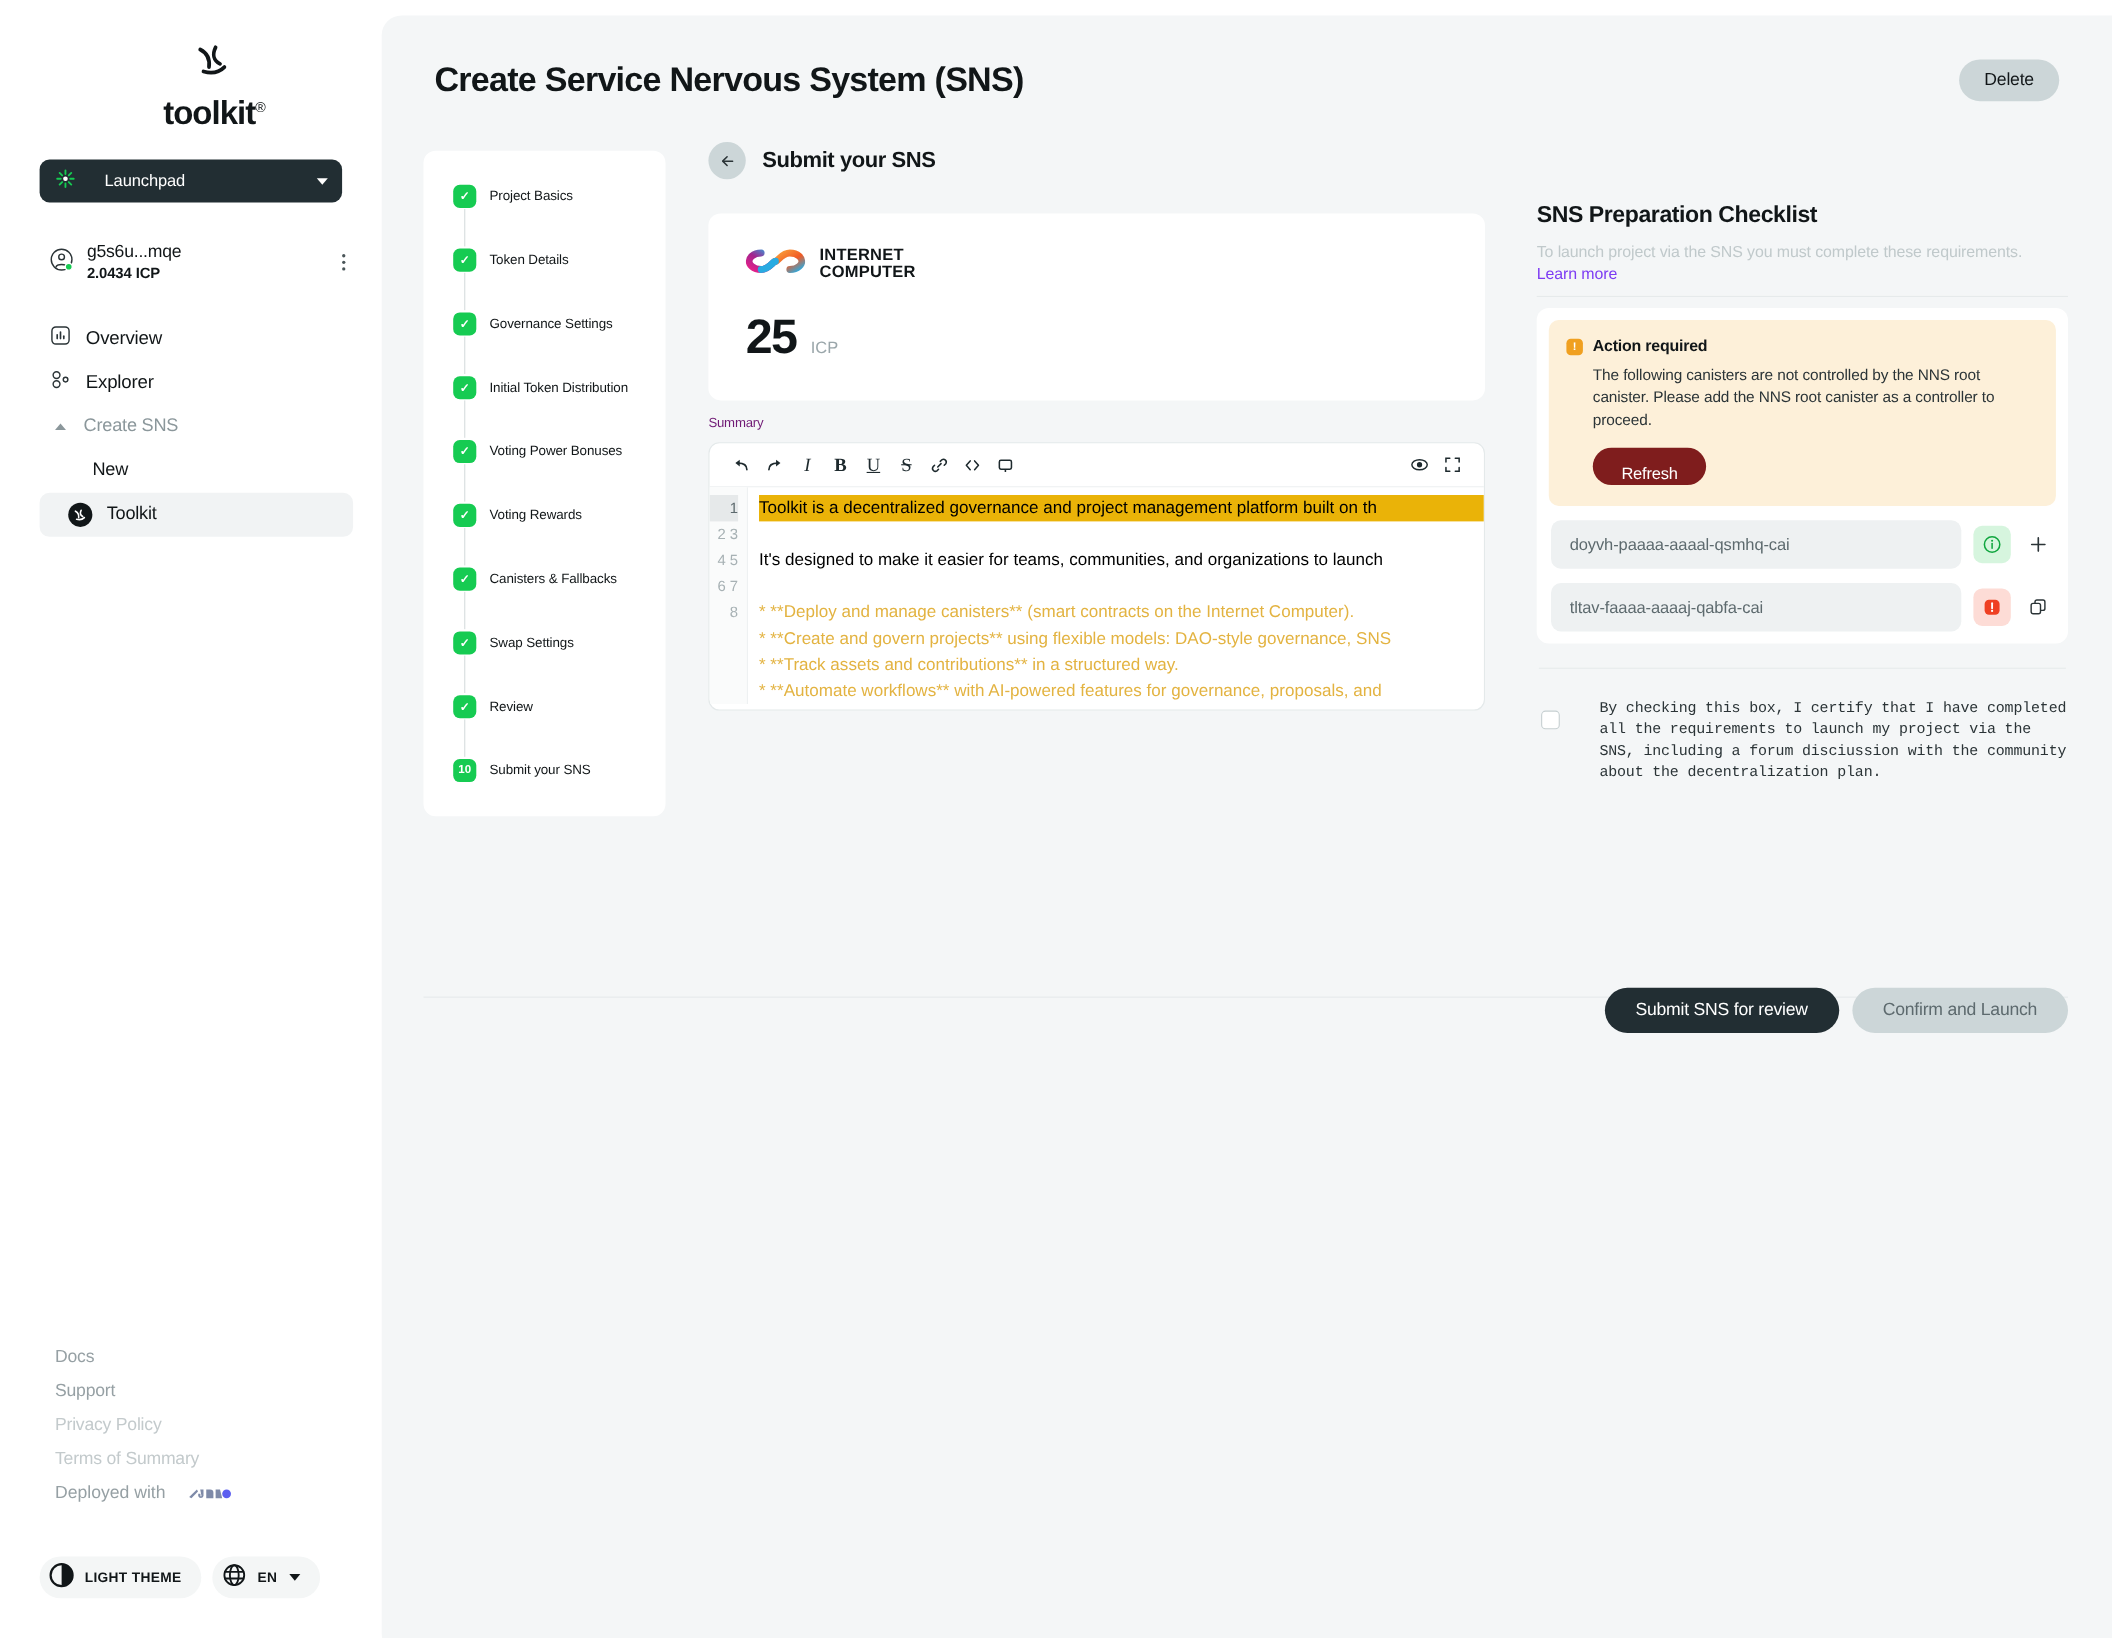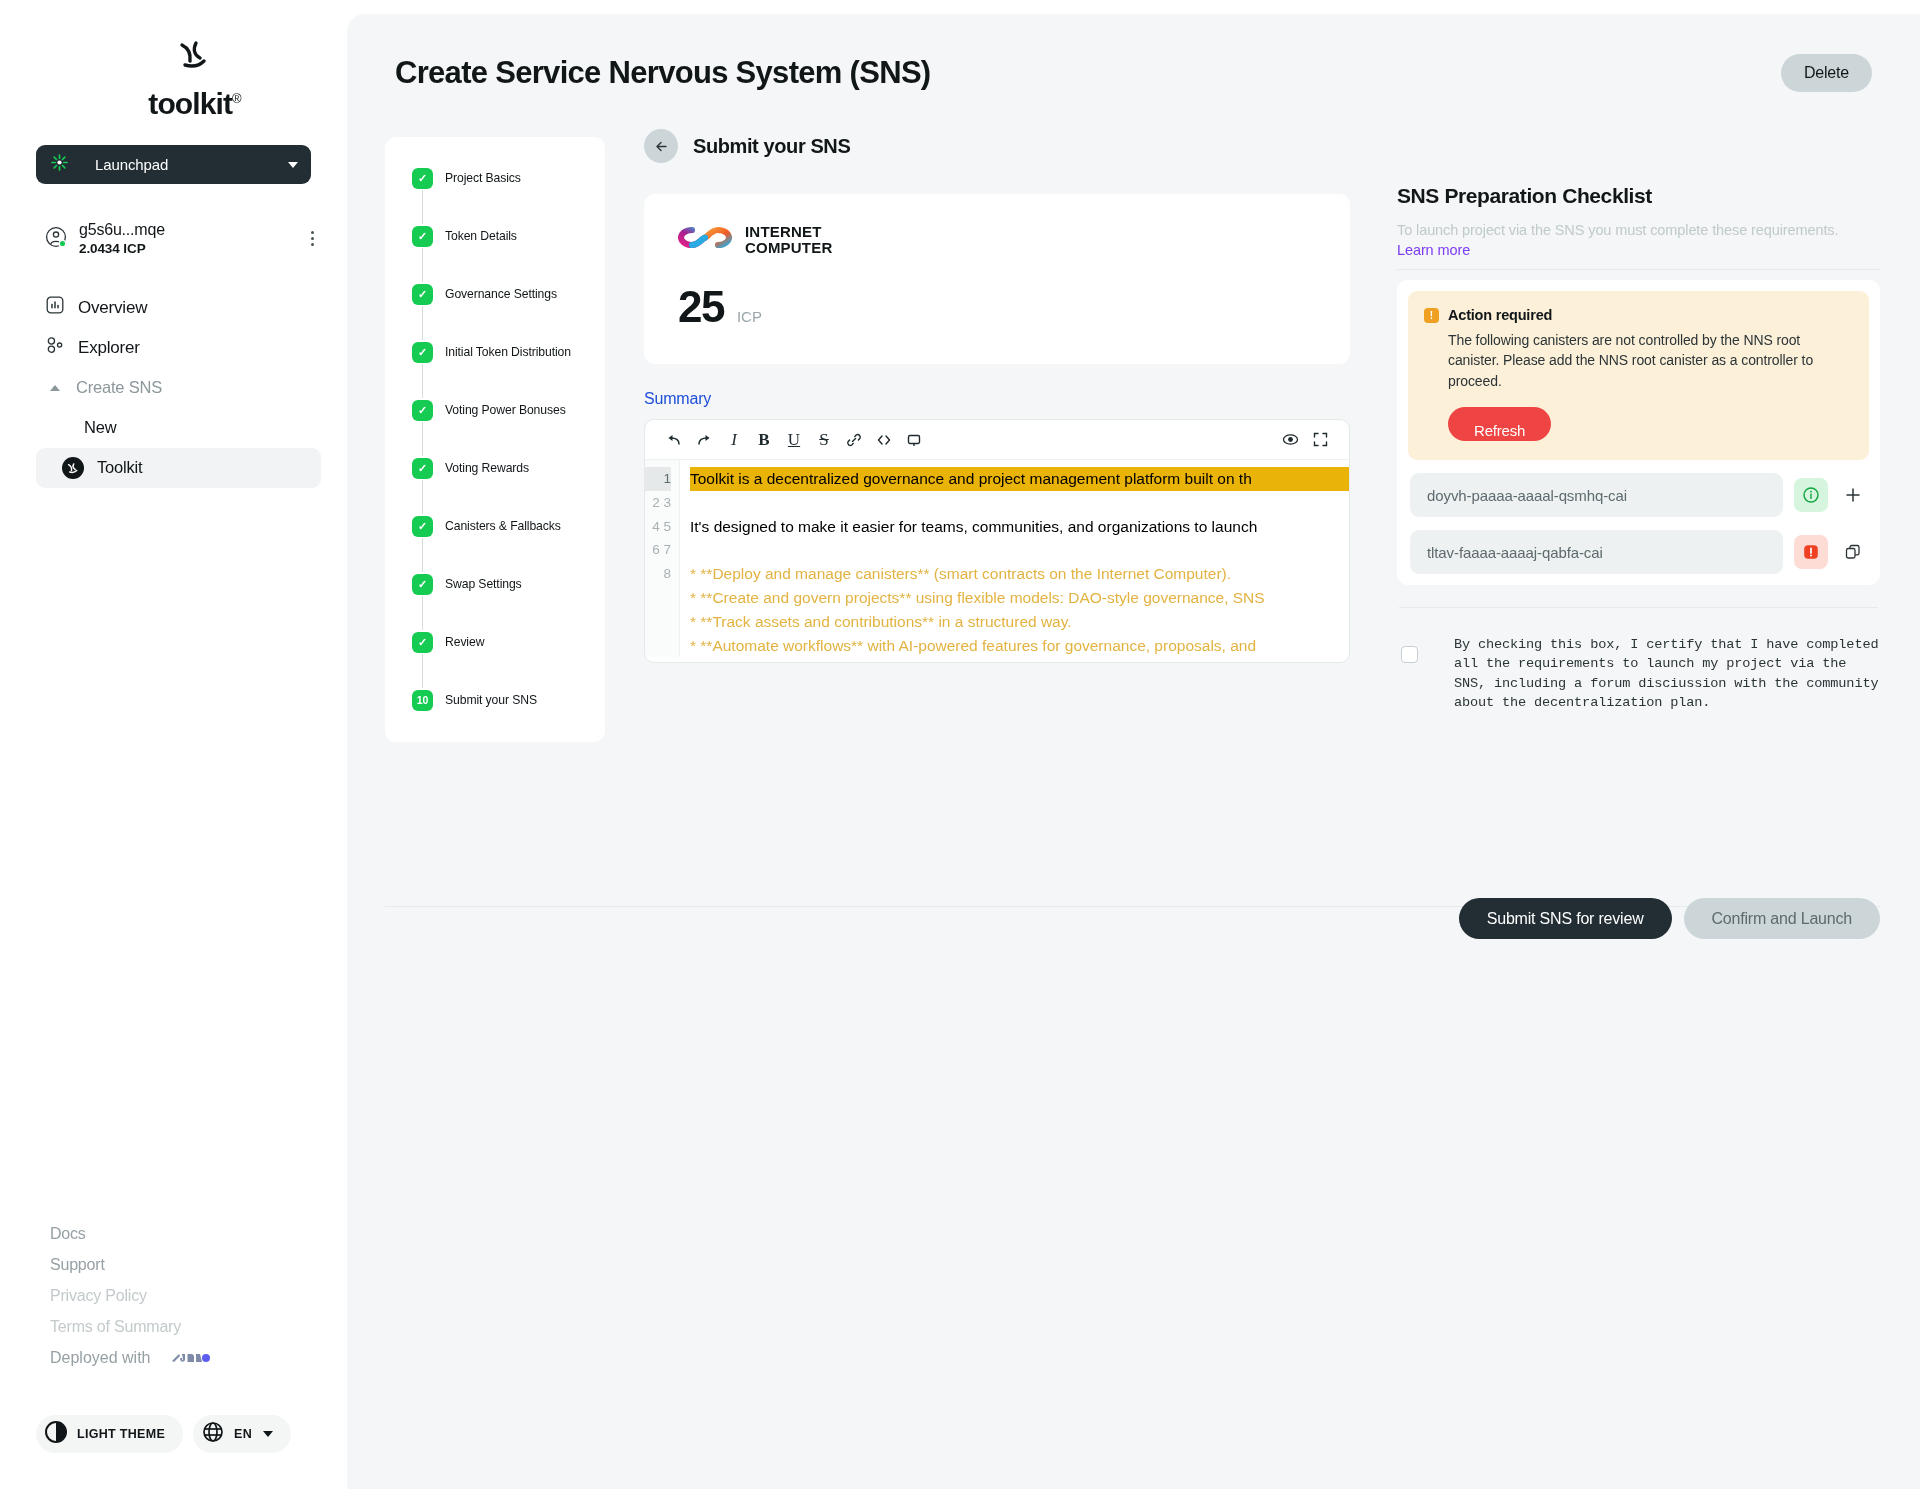--- a/index.html
+++ b/index.html
@@ -173,21 +173,21 @@
   .icp-card {
     margin-top: 31px; background: #ffffff; border-radius: 11px;
     padding: 30px 34px 34px 34px; height: 170px;
   }
   .ic-logo-row { display: flex; align-items: center; gap: 13px; }
   .ic-wordmark { font-size: 15px; font-weight: 800; line-height: 1.05; letter-spacing: 0.2px; color: #111618;}
   .icp-amount-row { display: flex; align-items: baseline; gap: 13px; margin-top: 26px; }
   .icp-amount { font-size: 44px; font-weight: 700; color: #111618; letter-spacing: -1.5px; }
   .icp-unit { font-size: 15px; color: #9aa6aa; }
 
-  .summary-label { margin-top: 26px; font-size: 16px; color: #1d4ed8; letter-spacing: -0.2px; }
+  .summary-label { margin-top: 13px; font-size: 12px; color: #701a75; letter-spacing: -0.2px; }
 
   .editor {
     margin-top: 11px; background: #ffffff; border-radius: 10px;
     border: 1px solid #e4e9ea; overflow: hidden; height: 244px;
   }
   .editor-toolbar {
     height: 40px; display: flex; align-items: center; gap: 0;
     border-bottom: 1px solid #eef1f2; padding: 0 14px;
   }
   .tool {
@@ -220,21 +220,21 @@
   }
   .alert-head { display: flex; align-items: center; gap: 9px; }
   .alert-icon {
     width: 15px; height: 15px; border-radius: 4px; background: #f0a020;
     display:flex; align-items:center; justify-content:center;
     color: #ffffff; font-size: 10px; font-weight: 800; flex: 0 0 15px;
   }
   .alert-title { font-size: 14.5px; font-weight: 700; color: #111618; letter-spacing: -0.2px; }
   .alert-text { font-size: 14px; color: #2b3437; line-height: 1.45; margin: 7px 0 0 24px; letter-spacing: -0.1px;}
   .btn-refresh {
-    margin: 16px 0 0 24px; background: #ef4444; color: #ffffff;
+    margin: 16px 0 0 24px; background: #7f1d1d; color: #ffffff;
     border: none; border-radius: 19px; height: 34px; padding: 15px 26px;
     font-size: 15px; font-family: inherit; cursor: pointer; letter-spacing: -0.2px;
   }
 
   .canister-row { display: flex; align-items: center; gap: 11px; margin-top: 13px; padding: 0 2px; }
   .canister-input {
     flex: 1; height: 44px; border-radius: 9px; background: #eef1f2;
     border: none; padding: 0 17px; font-size: 15px; color: #5d6a6e;
     font-family: inherit; letter-spacing: -0.1px;
   }

